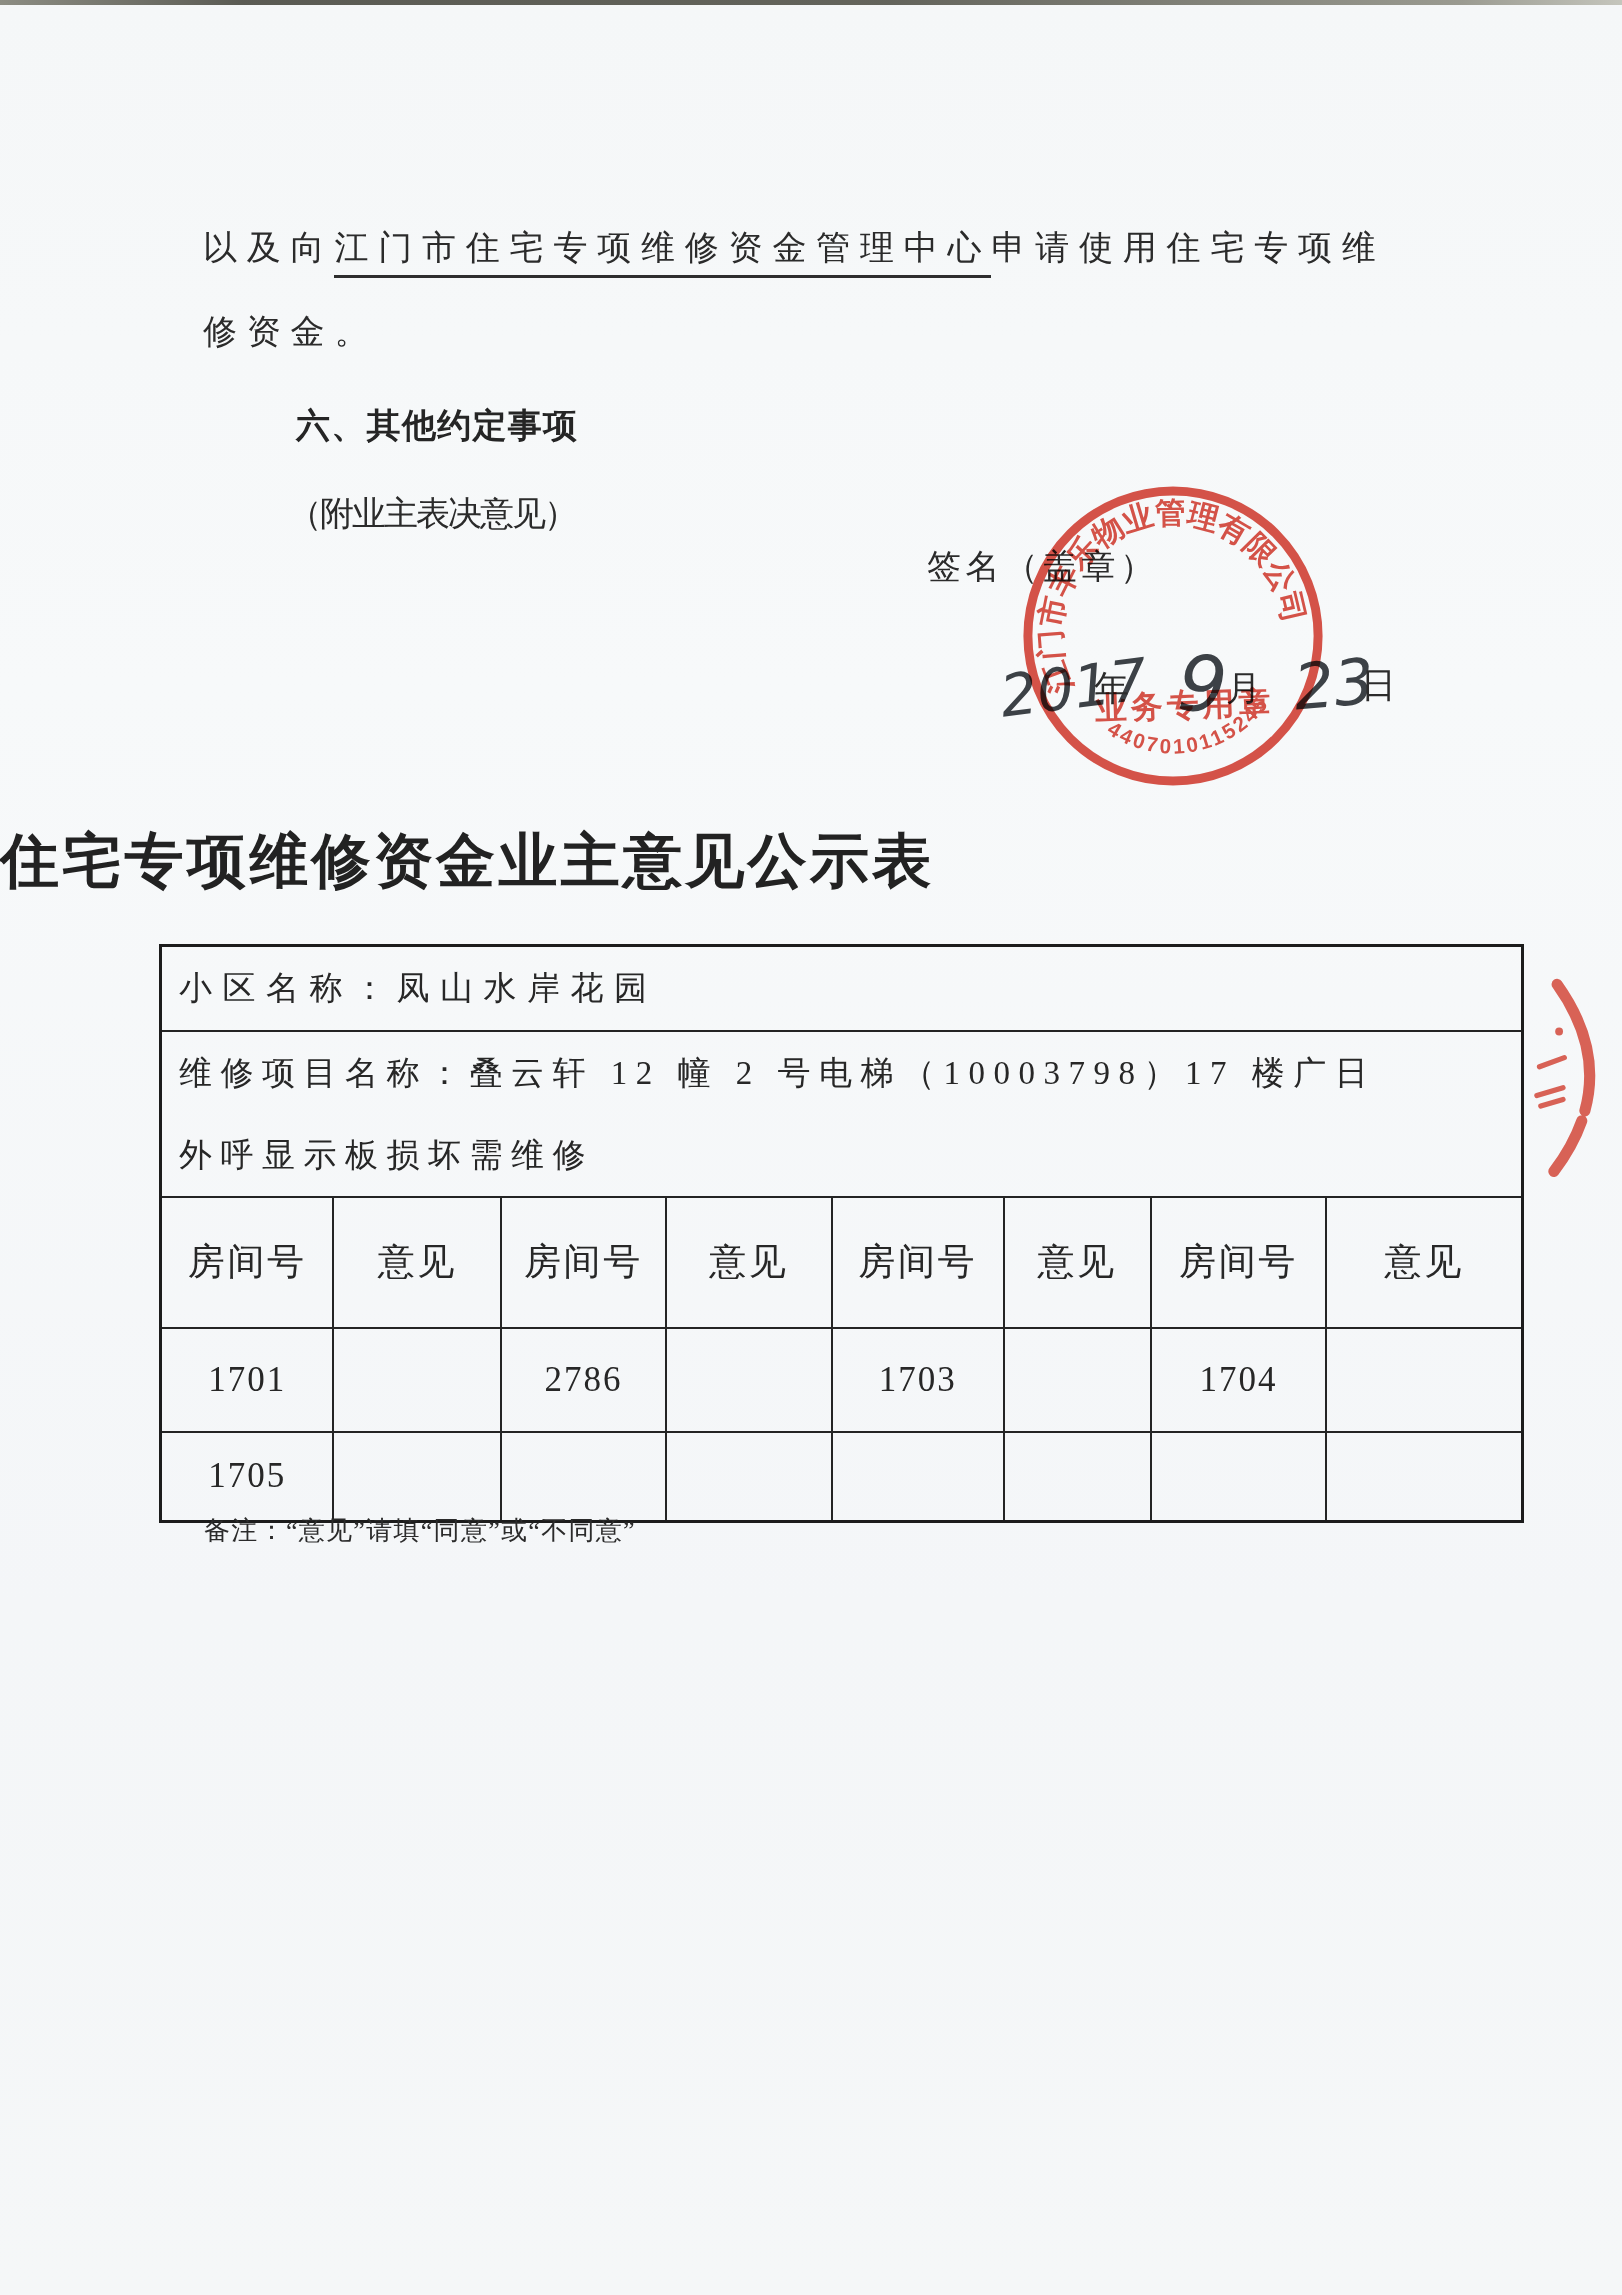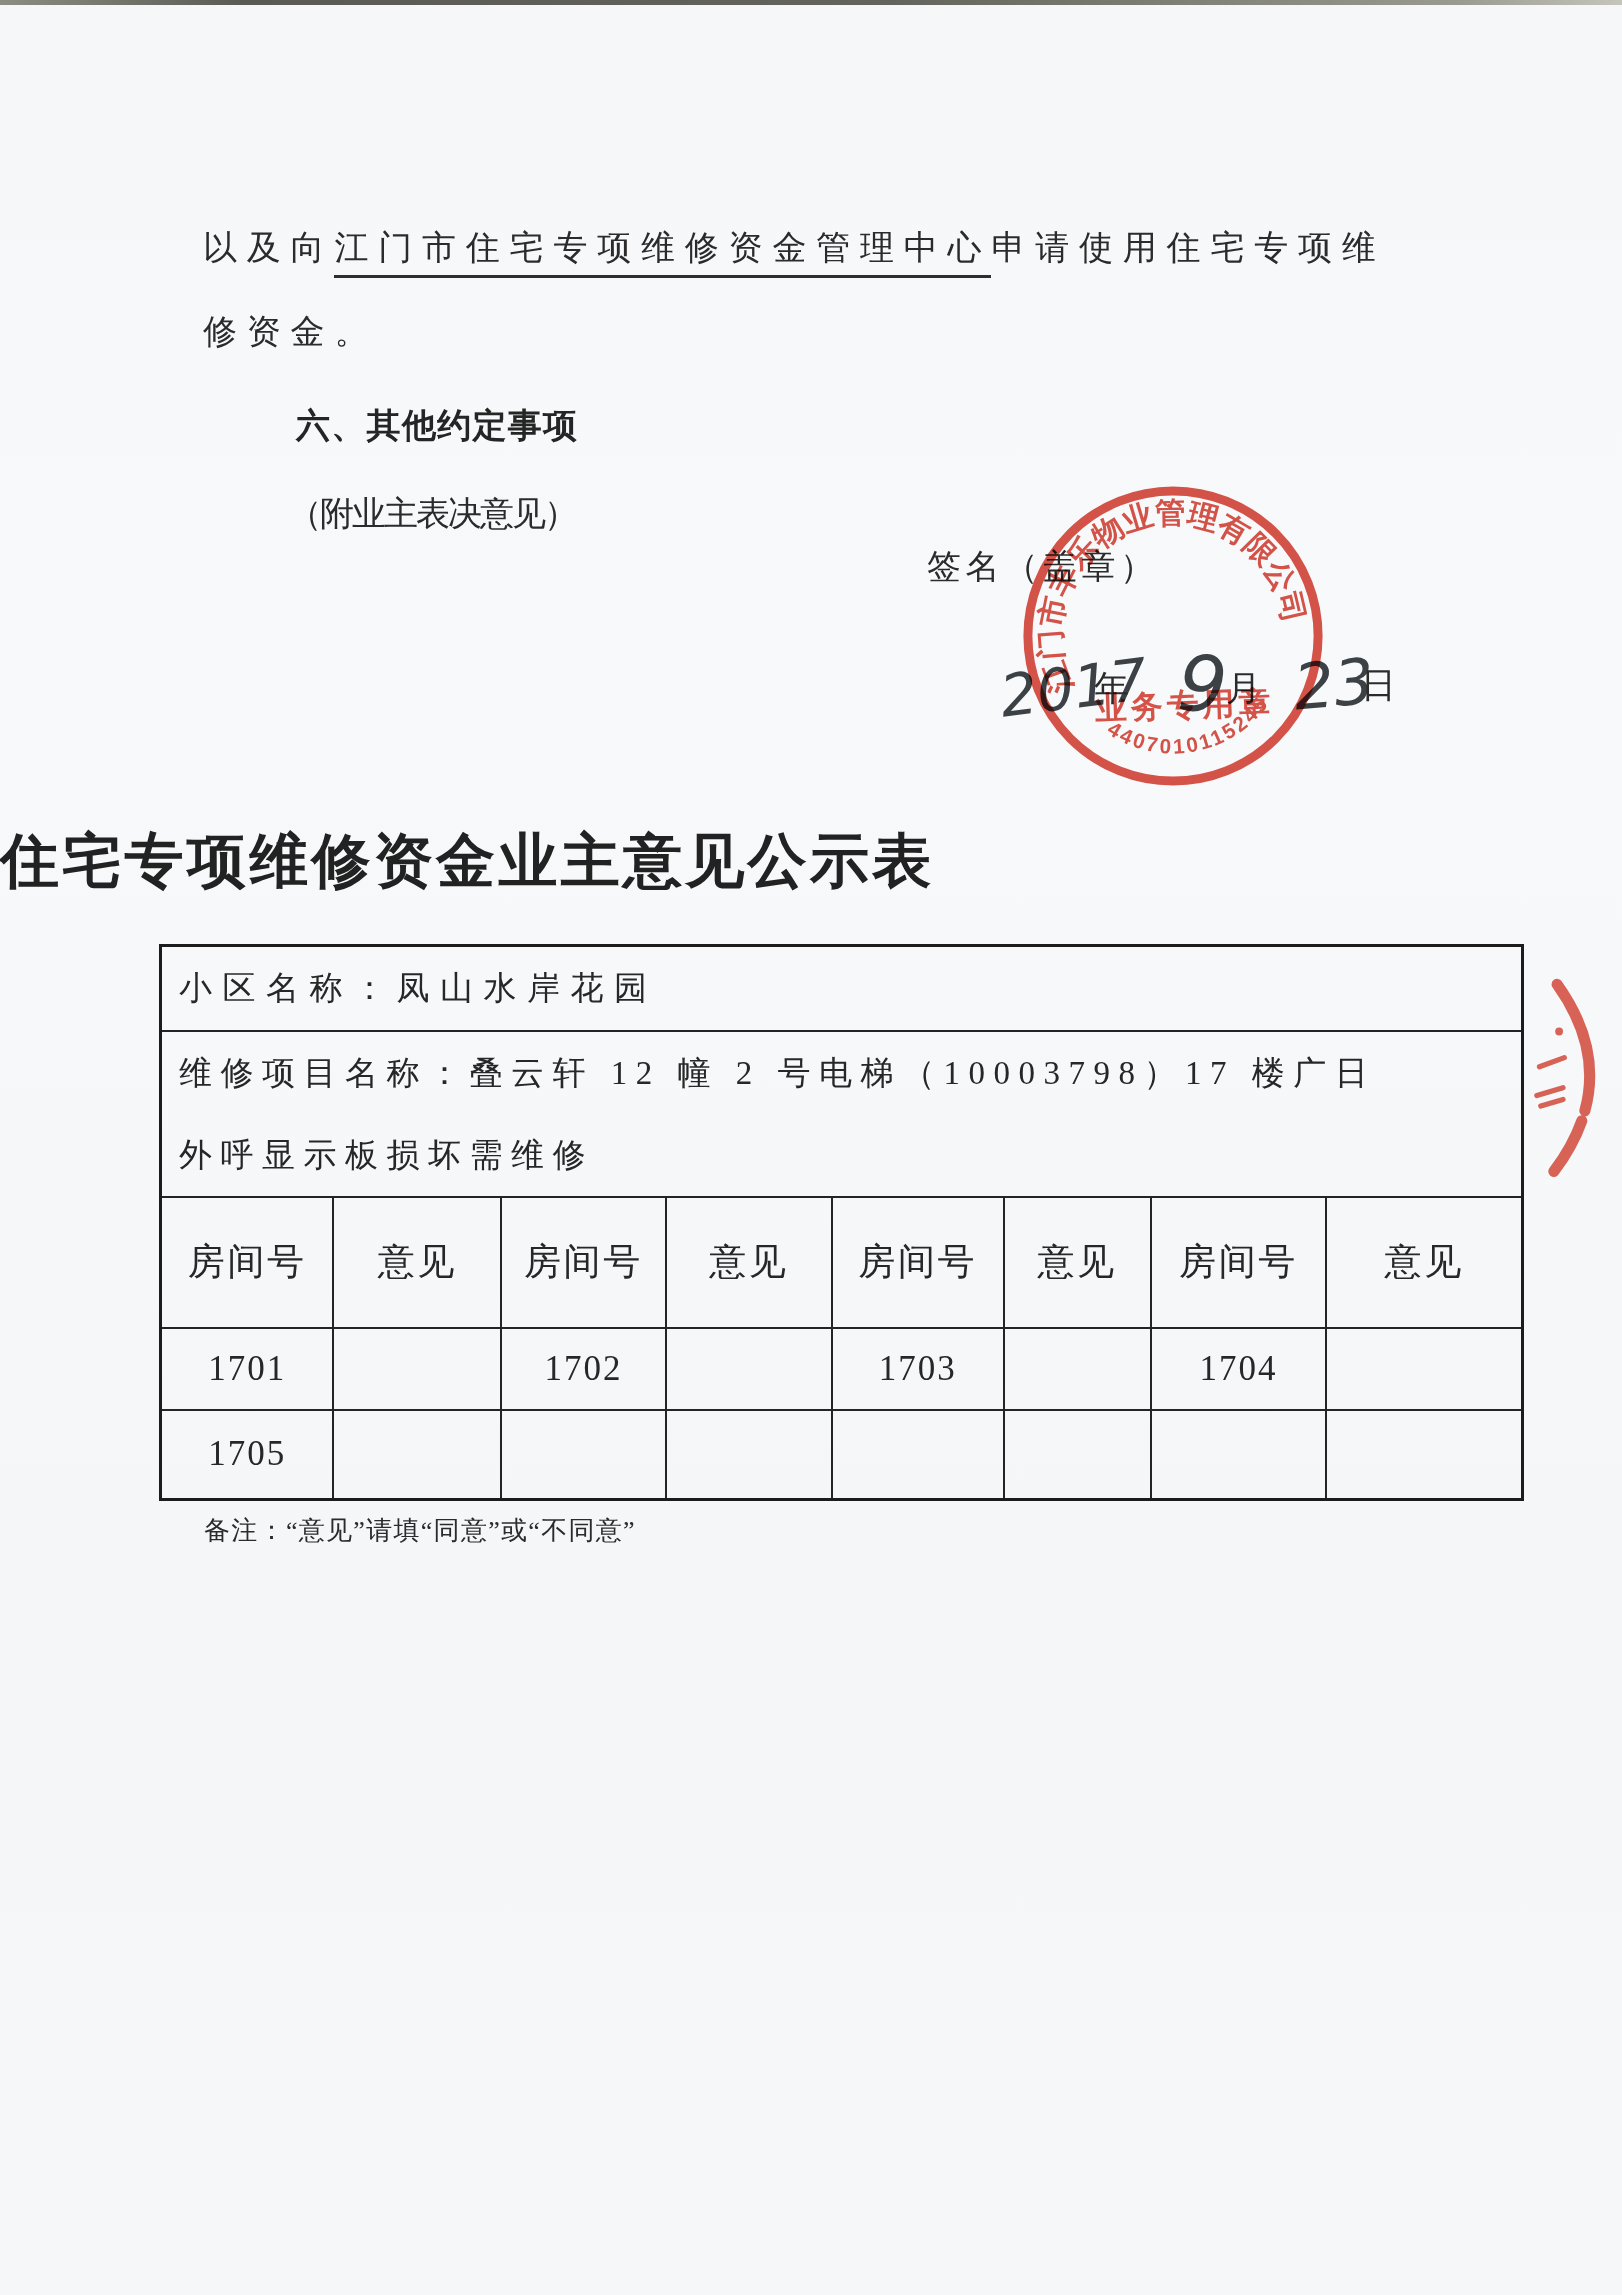--- a/index.html
+++ b/index.html
@@ -107,24 +107,24 @@
     <tr style="height:131px;">
       <td class="hdr-cell">房间号</td>
       <td class="hdr-cell">意见</td>
       <td class="hdr-cell">房间号</td>
       <td class="hdr-cell">意见</td>
       <td class="hdr-cell">房间号</td>
       <td class="hdr-cell">意见</td>
       <td class="hdr-cell">房间号</td>
       <td class="hdr-cell">意见</td>
     </tr>
-    <tr style="height:82px;">
+    <tr style="height:104px;">
       <td class="num-cell">1701</td>
       <td class="num-cell"></td>
-      <td class="num-cell">1702</td>
+      <td class="num-cell">2786</td>
       <td class="num-cell"></td>
       <td class="num-cell">1703</td>
       <td class="num-cell"></td>
       <td class="num-cell">1704</td>
       <td class="num-cell"></td>
     </tr>
     <tr style="height:90px;">
       <td class="num-cell">1705</td>
       <td class="num-cell"></td>
       <td class="num-cell"></td>

